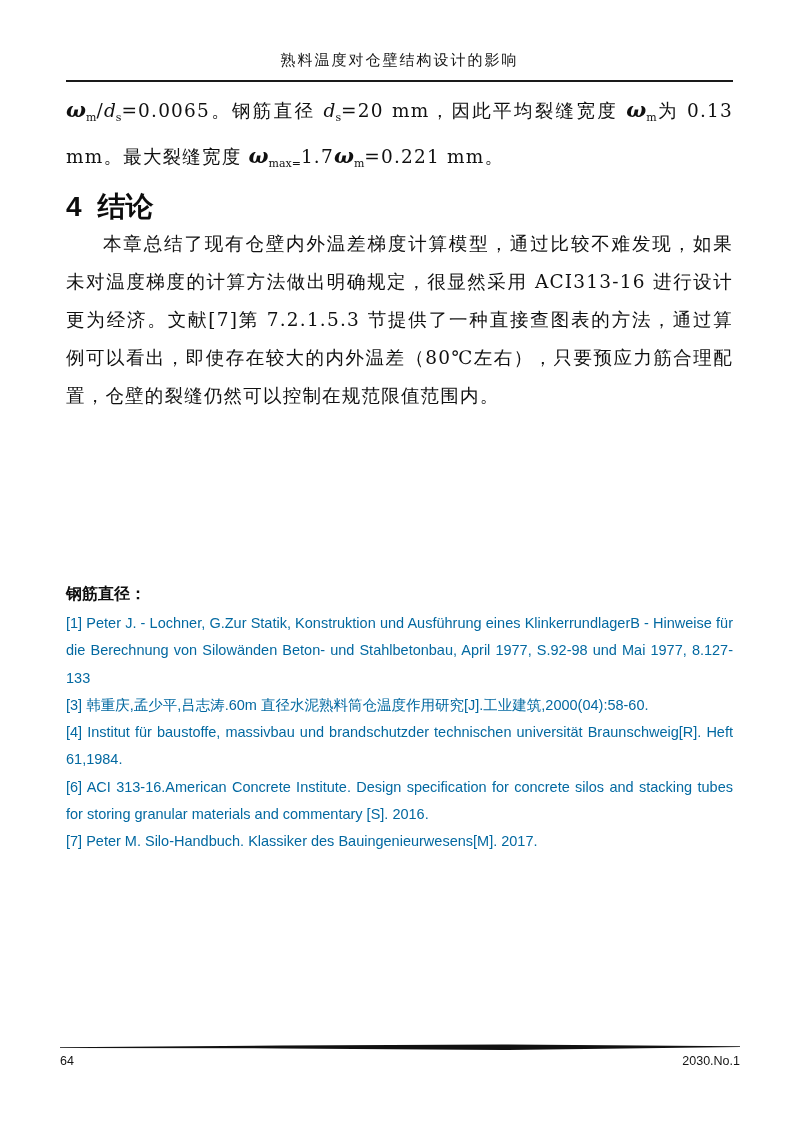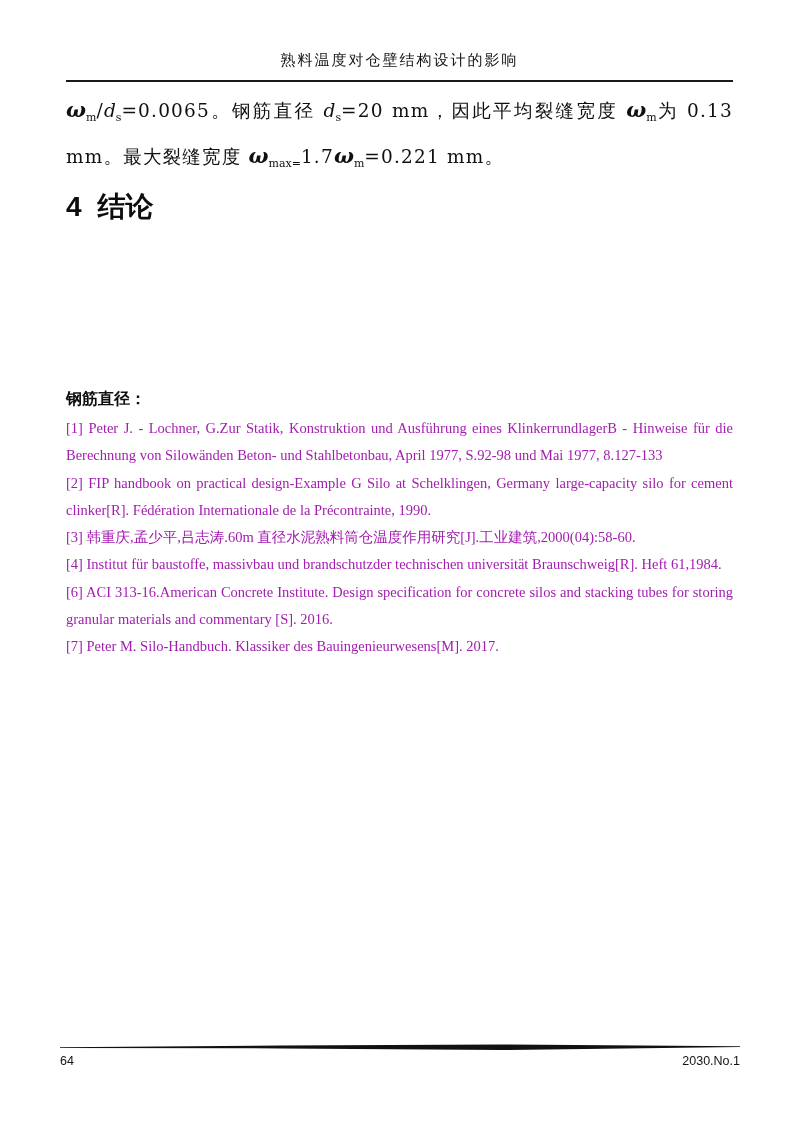--- a/index.html
+++ b/index.html
@@ -28,22 +28,22 @@
   .section-number { margin-right: 16px; }
 
   
   .body-paragraph { margin: 5px 60px 0 66px; font-size: 18.5px; line-height: 38px;
                     text-align: justify; text-indent: 2em; letter-spacing: 1.2px; color: #101010; }
 
   
   .references { margin-top: 168px; }
   .ref-heading { margin: 0 60px 5px 66px; font-family: "Liberation Sans", sans-serif;
                  font-weight: bold; font-size: 16px; line-height: 22px; color: #0d0d0d; }
-  .ref-list { margin: 0 60px 0 66px; font-family: Liberation Serif, serif;
-              font-size: 14.5px; line-height: 27.3px; color: #a21caf; }
+  .ref-list { margin: 0 60px 0 66px; font-family: Liberation Sans, sans-serif;
+              font-size: 14.5px; line-height: 27.3px; color: #0369a1; }
   .ref-item { text-align: justify; }
 
   
   .footer { position: absolute; left: 60px; right: 53px; top: 1044px; }
   .footer-rule-svg { display: block; width: 100%; height: 7px; }
   .footer-row { position: relative; margin-top: 2px; font-family: "Liberation Sans", sans-serif;
                 font-size: 12.5px; line-height: 17px; color: #141414; }
   .footer-page { display: block; text-align: left; }
   .footer-issue { position: absolute; right: 0; top: 0; }
 </style>
@@ -55,28 +55,28 @@
   <div class="header">
     <div class="header-title">熟料温度对仓壁结构设计的影响</div>
   </div>
 
   <div class="formula"><span class="seg-omega">ω</span><span class="seg-sub">m</span><span class="seg-plain">/</span><span class="seg-it">d</span><span class="seg-sub">s</span><span class="seg-plain">=0.0065。钢筋直径 </span><span class="seg-it">d</span><span class="seg-sub">s</span><span class="seg-plain">=20 mm，因此平均裂缝宽度 </span><span class="seg-omega">ω</span><span class="seg-sub">m</span><span class="seg-plain">为 0.13 mm。最大裂缝宽度 </span><span class="seg-omega">ω</span><span class="seg-sub">max=</span><span class="seg-plain">1.7</span><span class="seg-omega">ω</span><span class="seg-sub">m</span><span class="seg-plain">=0.221 mm。</span></div>
 
   <div class="section-heading">
     <span class="section-number">4</span><span>结论</span>
   </div>
 
+  <div class="body-paragraph">本章总结了现有仓壁内外温差梯度计算模型，通过比较不难发现，如果未对温度梯度的计算方法做出明确规定，很显然采用 ACI313-16 进行设计更为经济。文献[7]第 7.2.1.5.3 节提供了一种直接查图表的方法，通过算例可以看出，即使存在较大的内外温差（80℃左右），只要预应力筋合理配置，仓壁的裂缝仍然可以控制在规范限值范围内。</div>
 
   <div class="references">
     <div class="ref-heading">钢筋直径：</div>
     <div class="ref-list">
 
         <p class="ref-item">[1] Peter J. - Lochner, G.Zur Statik, Konstruktion und Ausführung eines KlinkerrundlagerB - Hinweise für die Berechnung von Silowänden Beton- und Stahlbetonbau, April 1977, S.92-98 und Mai 1977, 8.127-133</p>
 
-        <p class="ref-item">[2] FIP handbook on practical design-Example G Silo at Schelklingen, Germany large-capacity silo for cement clinker[R]. Fédération Internationale de la Précontrainte, 1990.</p>
 
         <p class="ref-item">[3] 韩重庆,孟少平,吕志涛.60m 直径水泥熟料筒仓温度作用研究[J].工业建筑,2000(04):58-60.</p>
 
         <p class="ref-item">[4] Institut für baustoffe, massivbau und brandschutzder technischen universität Braunschweig[R]. Heft 61,1984.</p>
 
 
         <p class="ref-item">[6] ACI 313-16.American Concrete Institute. Design specification for concrete silos and stacking tubes for storing granular materials and commentary [S]. 2016.</p>
 
         <p class="ref-item">[7] Peter M. Silo-Handbuch. Klassiker des Bauingenieurwesens[M]. 2017.</p>
       </div>

